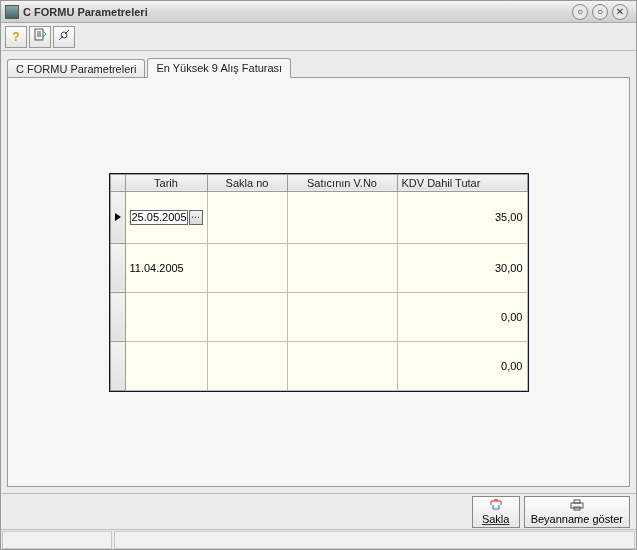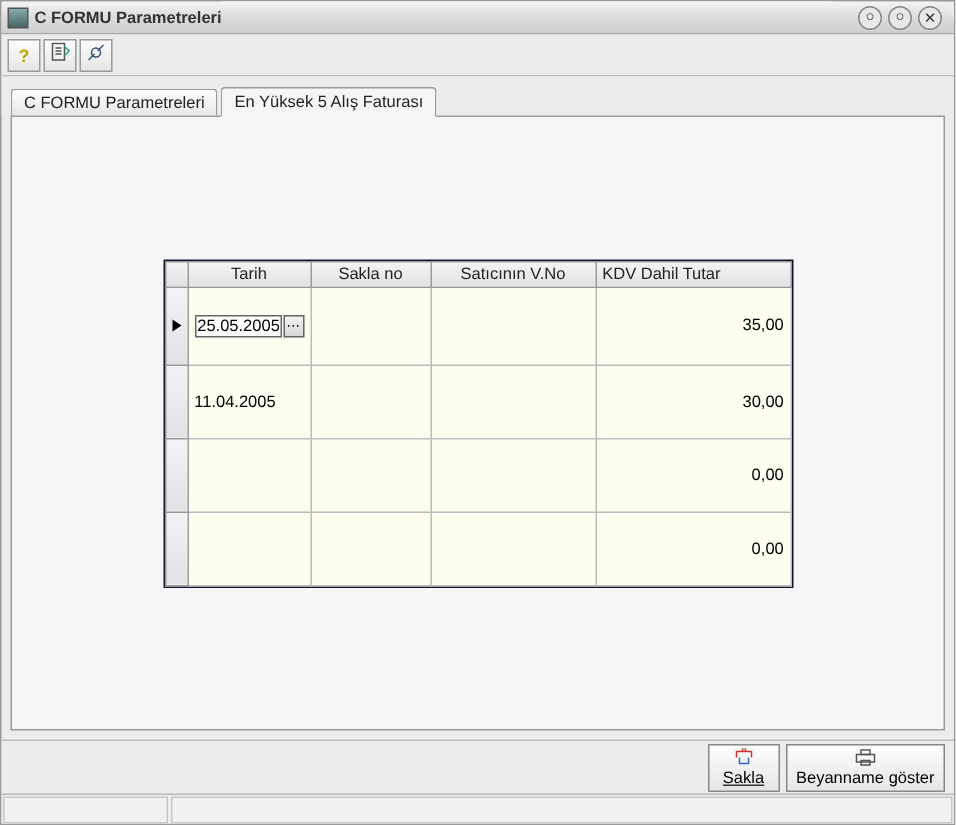--- a/index.html
+++ b/index.html
@@ -241,21 +241,21 @@
             <circle cx="7" cy="7" r="3" fill="none" stroke="#357"></circle>
             <line x1="2" y1="12" x2="6" y2="8" stroke="#357"></line>
             <line x1="12" y1="2" x2="8" y2="6" stroke="#357"></line>
           </svg>
       </span>
     </div>
   </div>
 
   <div class="tabs">
     <div class="tab">C FORMU Parametreleri</div>
-    <div class="tab active">En Yüksek 5 Alış Faturası</div>
+    <div class="tab active">En Yüksek 9 Alış Faturası</div>
   </div>
 
   <div class="tab-body">
     <div class="grid">
       <table class="datagrid">
         <thead>
           <tr>
             <th class="rowhdr"></th>
             <th class="col-tarih">Tarih</th>
             <th class="col-evrak">Sakla no</th>

